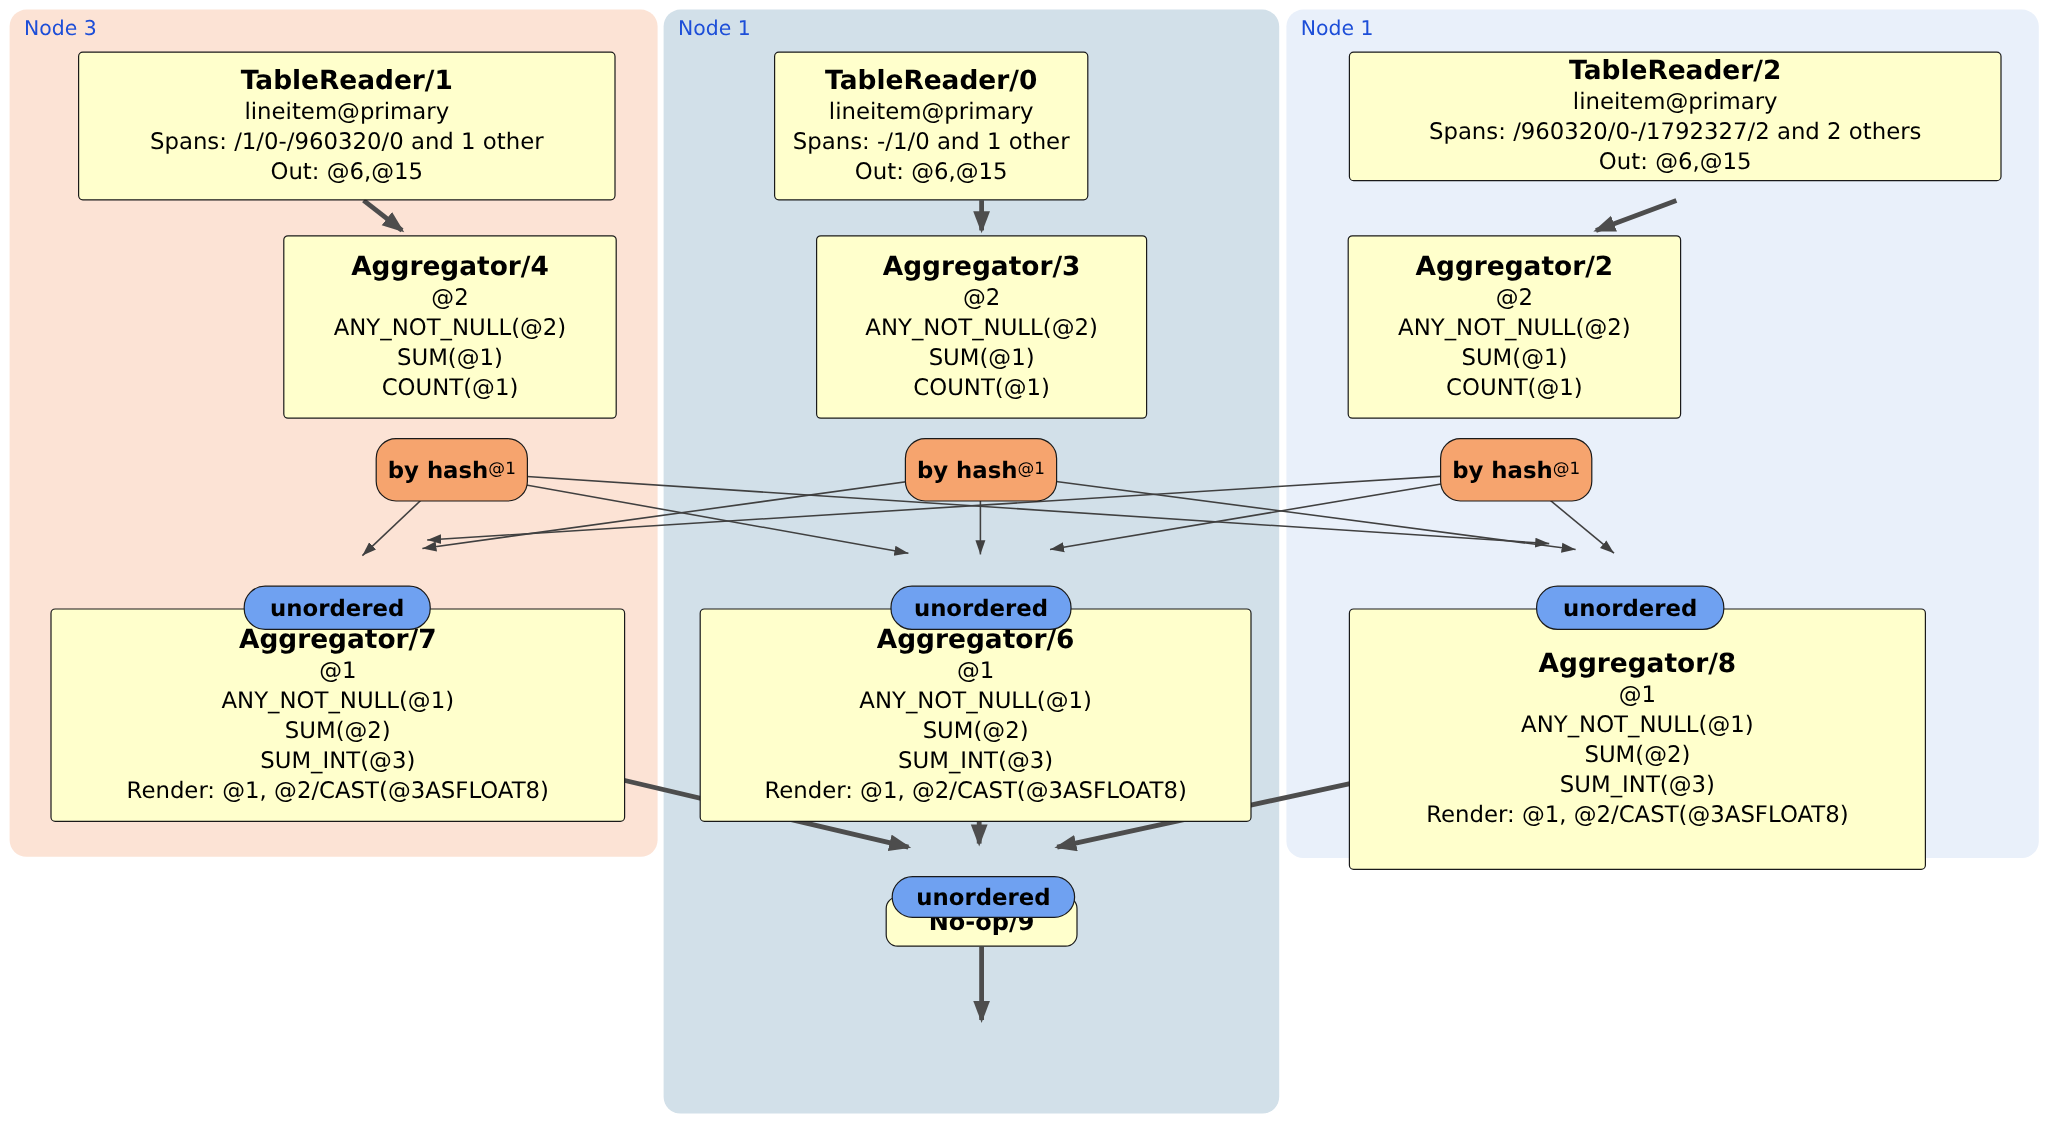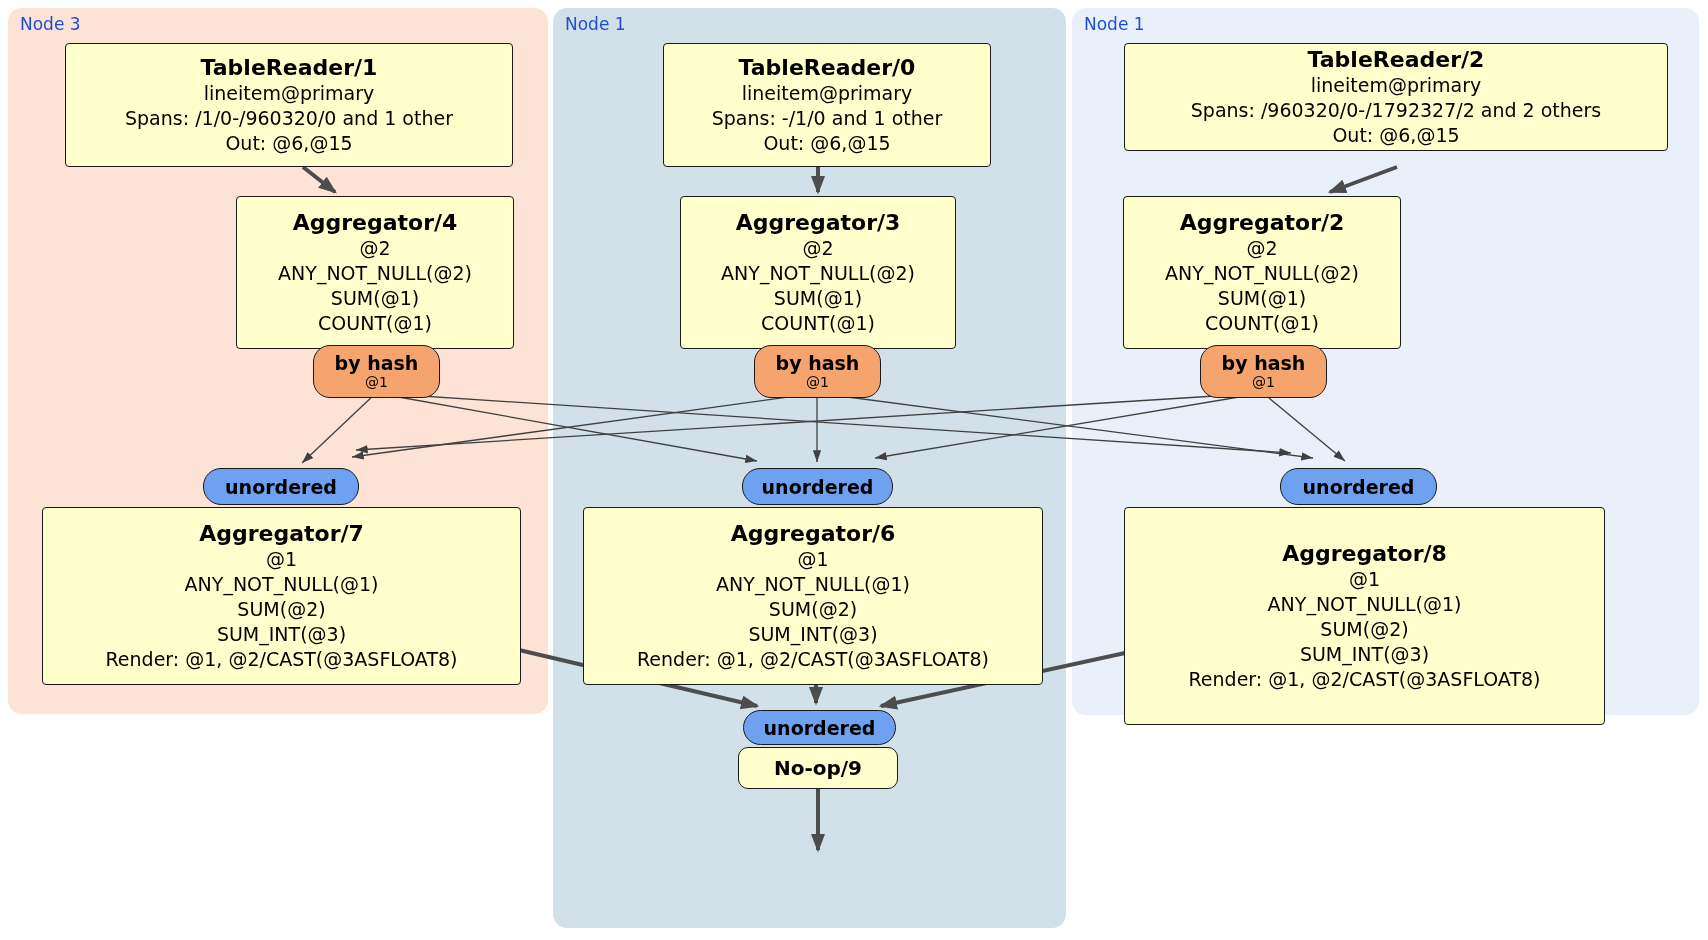--- a/index.html
+++ b/index.html
@@ -15,21 +15,21 @@
   #edges{position:absolute;left:0;top:0;z-index:2;pointer-events:none;}
   .box{
     position:absolute;background:#ffffcc;border:1.5px solid #1a1a1a;border-radius:4px;
     display:flex;flex-direction:column;justify-content:center;align-items:center;
     text-align:center;z-index:3;box-sizing:border-box;
   }
   .bt{font-weight:bold;font-size:22px;line-height:27px;white-space:nowrap;}
   .bl{font-size:19px;line-height:25px;white-space:nowrap;}
   .pill{
     position:absolute;border:1.5px solid #1a1a1a;z-index:4;box-sizing:border-box;
-    display:flex;flex-direction:column;justify-content:center;align-items:center;text-align:center;
+    display:flex;justify-content:center;align-items:center;text-align:center;margin-top:20px;
   }
   .router{background:#f6a46e;border-radius:17px;}
   .router .r1{font-weight:bold;font-size:19px;line-height:22px;white-space:nowrap;}
   .router .r2{font-size:14px;line-height:17px;white-space:nowrap;}
   .sync{background:#6fa1f1;border-radius:18px;font-weight:bold;font-size:19px;white-space:nowrap;}
   .mini{
     position:absolute;background:#ffffcc;border:1.5px solid #1a1a1a;border-radius:10px;
     display:flex;justify-content:center;align-items:center;font-weight:bold;font-size:20px;
     z-index:3;box-sizing:border-box;white-space:nowrap;
   }
@@ -81,21 +81,21 @@
       <line x1="1263" y1="393" x2="1345" y2="461" marker-end="url(#mthin)"></line>
     </g>
   </svg>
 
   <div class="box" style="left:65px;top:43px;width:448px;height:124px">
     <div class="bt">TableReader/1</div>
     <div class="bl">lineitem@primary</div>
     <div class="bl">Spans: /1/0-/960320/0 and 1 other</div>
     <div class="bl">Out: @6,@15</div>
   </div>
-  <div class="box" style="left:663px;top:43px;width:328px;height:124px">
+  <div class="box" style="left:645px;top:43px;width:262px;height:124px">
     <div class="bt">TableReader/0</div>
     <div class="bl">lineitem@primary</div>
     <div class="bl">Spans: -/1/0 and 1 other</div>
     <div class="bl">Out: @6,@15</div>
   </div>
   <div class="box" style="left:1124px;top:43px;width:544px;height:108px">
     <div class="bt">TableReader/2</div>
     <div class="bl">lineitem@primary</div>
     <div class="bl">Spans: /960320/0-/1792327/2 and 2 others</div>
     <div class="bl">Out: @6,@15</div>

